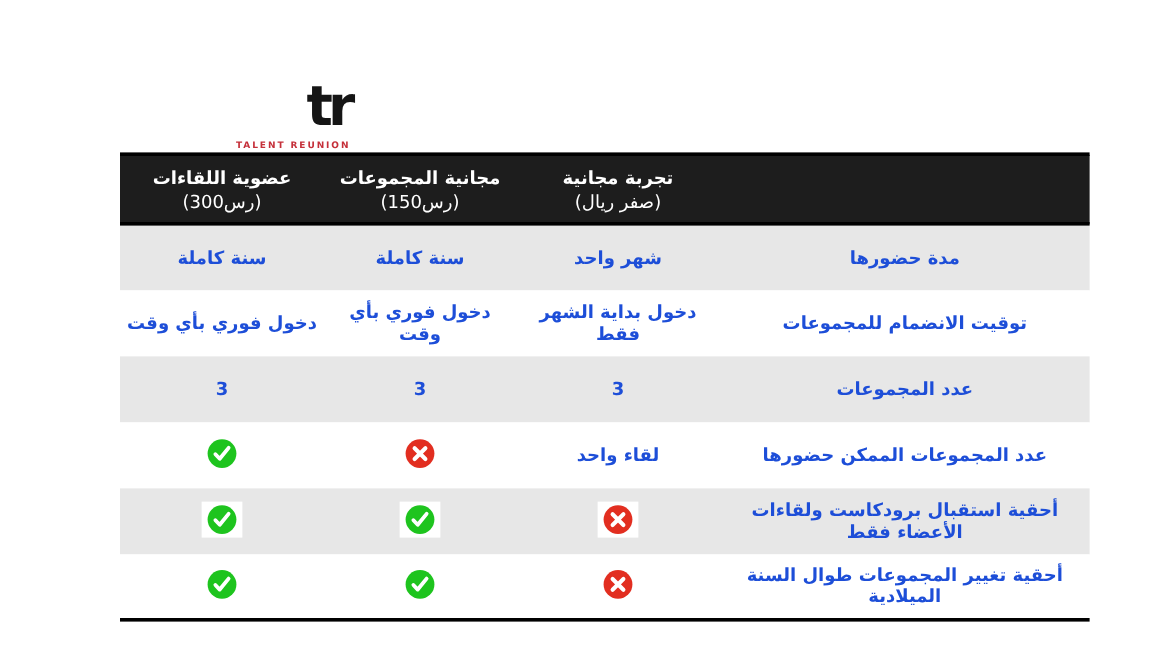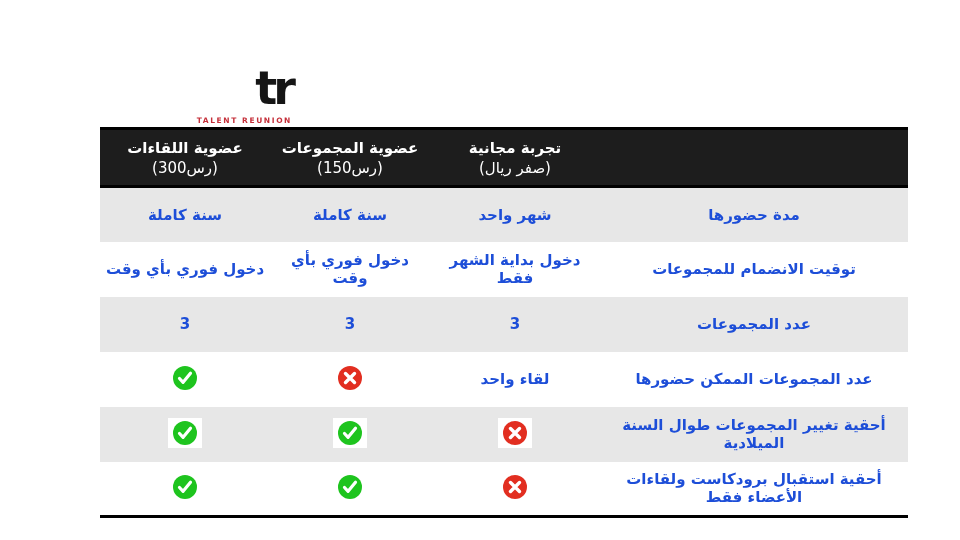--- a/index.html
+++ b/index.html
@@ -80,21 +80,21 @@
         <tr>
           <th>
             <span class="h-line"></span>
             <span class="h-line"></span>
           </th>
           <th>
             <span class="h-line">تجربة مجانية</span>
             <span class="h-line price">(صفر ريال)</span>
           </th>
           <th>
-            <span class="h-line">عضوية المجموعات</span>
+            <span class="h-line">مجانية المجموعات</span>
             <span class="h-line price" dir="ltr">(150رس)</span>
           </th>
           <th>
             <span class="h-line">عضوية اللقاءات</span>
             <span class="h-line price" dir="ltr">(300رس)</span>
           </th>
         </tr>
       </thead>
       <tbody>
         <tr>
@@ -129,21 +129,21 @@
           <td>
             <span class="icon-patch">
               <svg width="26" height="26" viewBox="0 0 26 26">
                   <circle cx="13" cy="13" r="12" fill="#1ec41e"></circle>
                   <path d="M7.5 13.5 L11.1 17.3 L18.5 8.2" stroke="#fff" stroke-width="3.2" fill="none" stroke-linecap="round" stroke-linejoin="round"></path>
                 </svg>
             </span>
           </td>
         </tr>
         <tr>
-          <td>أحقية تغيير المجموعات طوال السنة الميلادية</td>
+          <td>أحقية استقبال برودكاست ولقاءات الأعضاء فقط</td>
           <td>
             <span class="icon-patch">
               <svg width="26" height="26" viewBox="0 0 26 26">
                   <circle cx="13" cy="13" r="12" fill="#e22e20"></circle>
                   <path d="M8.5 8.5 L17.5 17.5 M17.5 8.5 L8.5 17.5" stroke="#fff" stroke-width="3.4" stroke-linecap="round"></path>
                 </svg>
             </span>
           </td>
           <td>
             <span class="icon-patch">
@@ -156,21 +156,21 @@
           <td>
             <span class="icon-patch">
               <svg width="26" height="26" viewBox="0 0 26 26">
                   <circle cx="13" cy="13" r="12" fill="#1ec41e"></circle>
                   <path d="M7.5 13.5 L11.1 17.3 L18.5 8.2" stroke="#fff" stroke-width="3.2" fill="none" stroke-linecap="round" stroke-linejoin="round"></path>
                 </svg>
             </span>
           </td>
         </tr>
         <tr>
-          <td>أحقية استقبال برودكاست ولقاءات الأعضاء فقط</td>
+          <td>أحقية تغيير المجموعات طوال السنة الميلادية</td>
           <td>
             <span class="icon-patch">
               <svg width="26" height="26" viewBox="0 0 26 26">
                   <circle cx="13" cy="13" r="12" fill="#e22e20"></circle>
                   <path d="M8.5 8.5 L17.5 17.5 M17.5 8.5 L8.5 17.5" stroke="#fff" stroke-width="3.4" stroke-linecap="round"></path>
                 </svg>
             </span>
           </td>
           <td>
             <span class="icon-patch">

